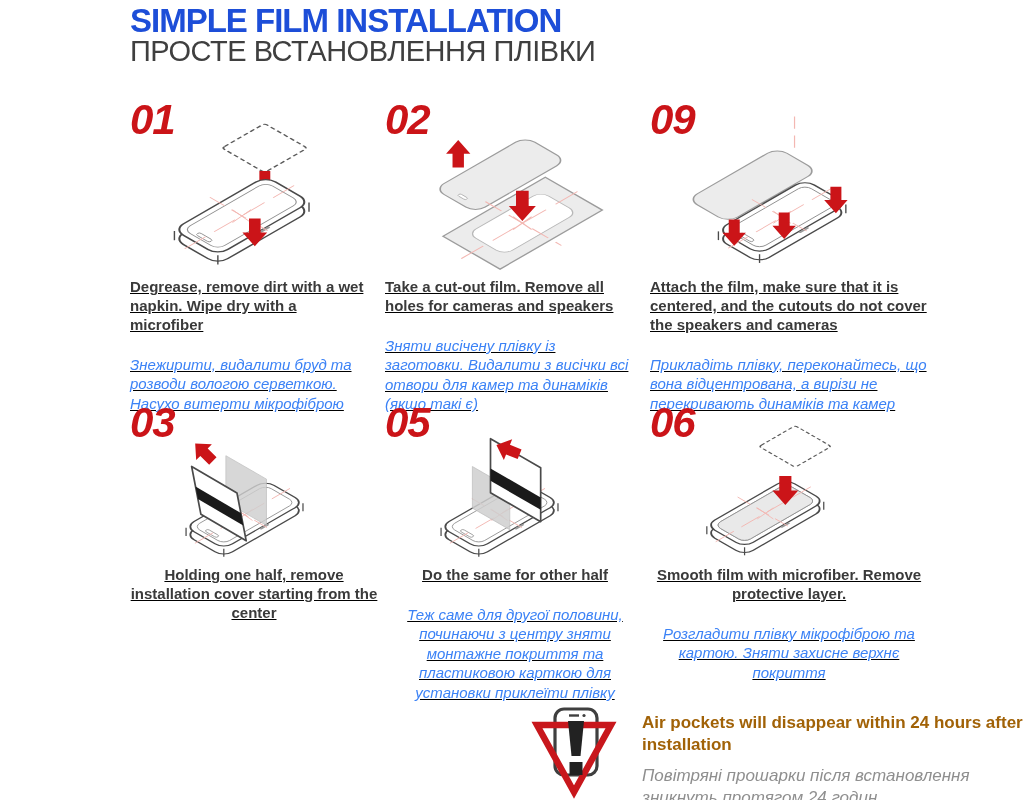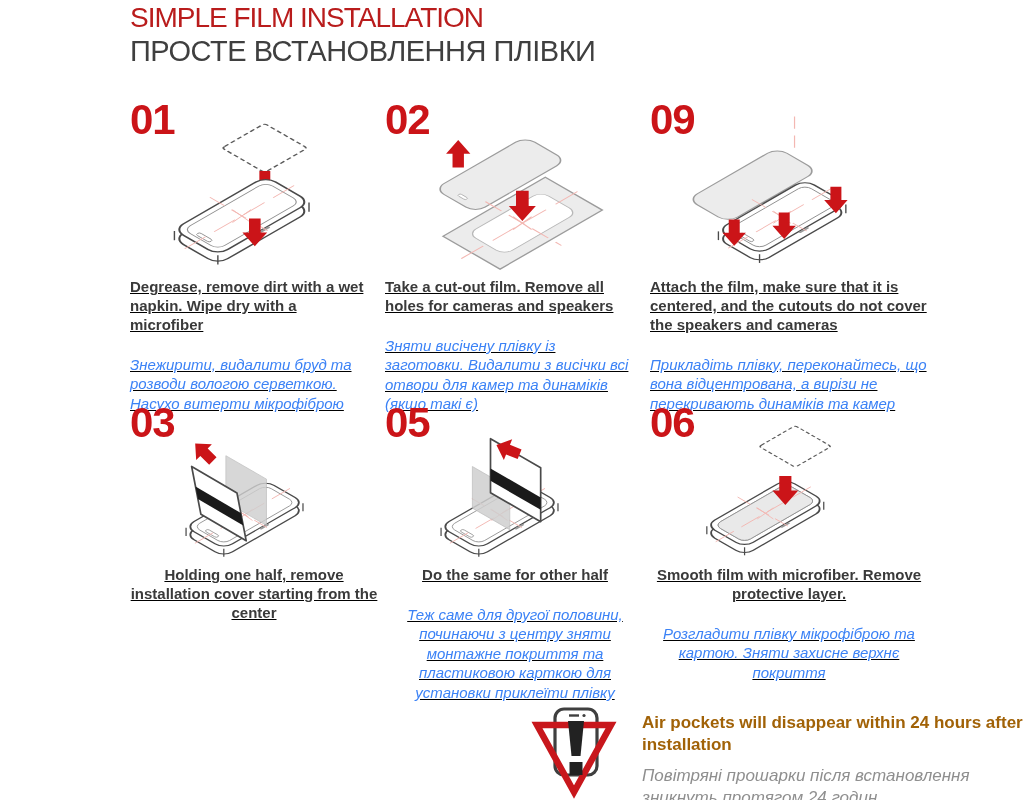--- a/index.html
+++ b/index.html
@@ -2,39 +2,39 @@
 <html><head>
 <meta charset="utf-8">
 <style>
   html,body{margin:0;padding:0;}
   body{
     width:1024px;height:800px;position:relative;overflow:hidden;
     background:#ffffff;font-family:"Liberation Sans",sans-serif;
   }
   .page-title{
     position:absolute;left:130px;top:4px;
-    font-size:28px;font-weight:normal;color:#b91c1c;
+    font-size:33px;font-weight:bold;color:#1d4ed8;
     letter-spacing:-1px;line-height:1.0;white-space:nowrap;
   }
   .page-subtitle{
     position:absolute;left:130px;top:37px;
     font-size:29px;font-weight:normal;color:#3f3f3f;
     letter-spacing:-0.5px;line-height:1.0;white-space:nowrap;
   }
   .step{position:absolute;}
   #step1{left:130px;top:100px;width:240px;}
   #step2{left:385px;top:100px;width:252px;}
   #step3{left:650px;top:100px;width:284px;}
   #step4{left:130px;top:403px;width:248px;}
   #step5{left:385px;top:403px;width:260px;}
   #step6{left:650px;top:403px;width:278px;}
   .step-num{
     position:absolute;left:0;top:0;
     font-size:42px;font-weight:bold;color:#cb1418;
-    line-height:0.95;letter-spacing:-1px;
+    line-height:0.95;letter-spacing:-1px;font-style:italic;
   }
   .art{position:absolute;left:6px;top:8px;width:234px;height:162px;}
   .row2 .art{height:148px;}
   .art svg{width:100%;height:100%;}
   .txt{position:absolute;left:0;width:100%;text-decoration:underline;}
   .row1 .txt{top:178px;}
   .row2 .txt{top:163px;text-align:center;}
   .en{font-size:15px;font-weight:bold;color:#3a3a3a;line-height:1.26;}
   .uk{font-size:15px;font-style:italic;color:#3b82f6;line-height:1.3;margin-top:20px;}
   .warn-icon{position:absolute;left:530px;top:704px;width:88px;height:96px;}

